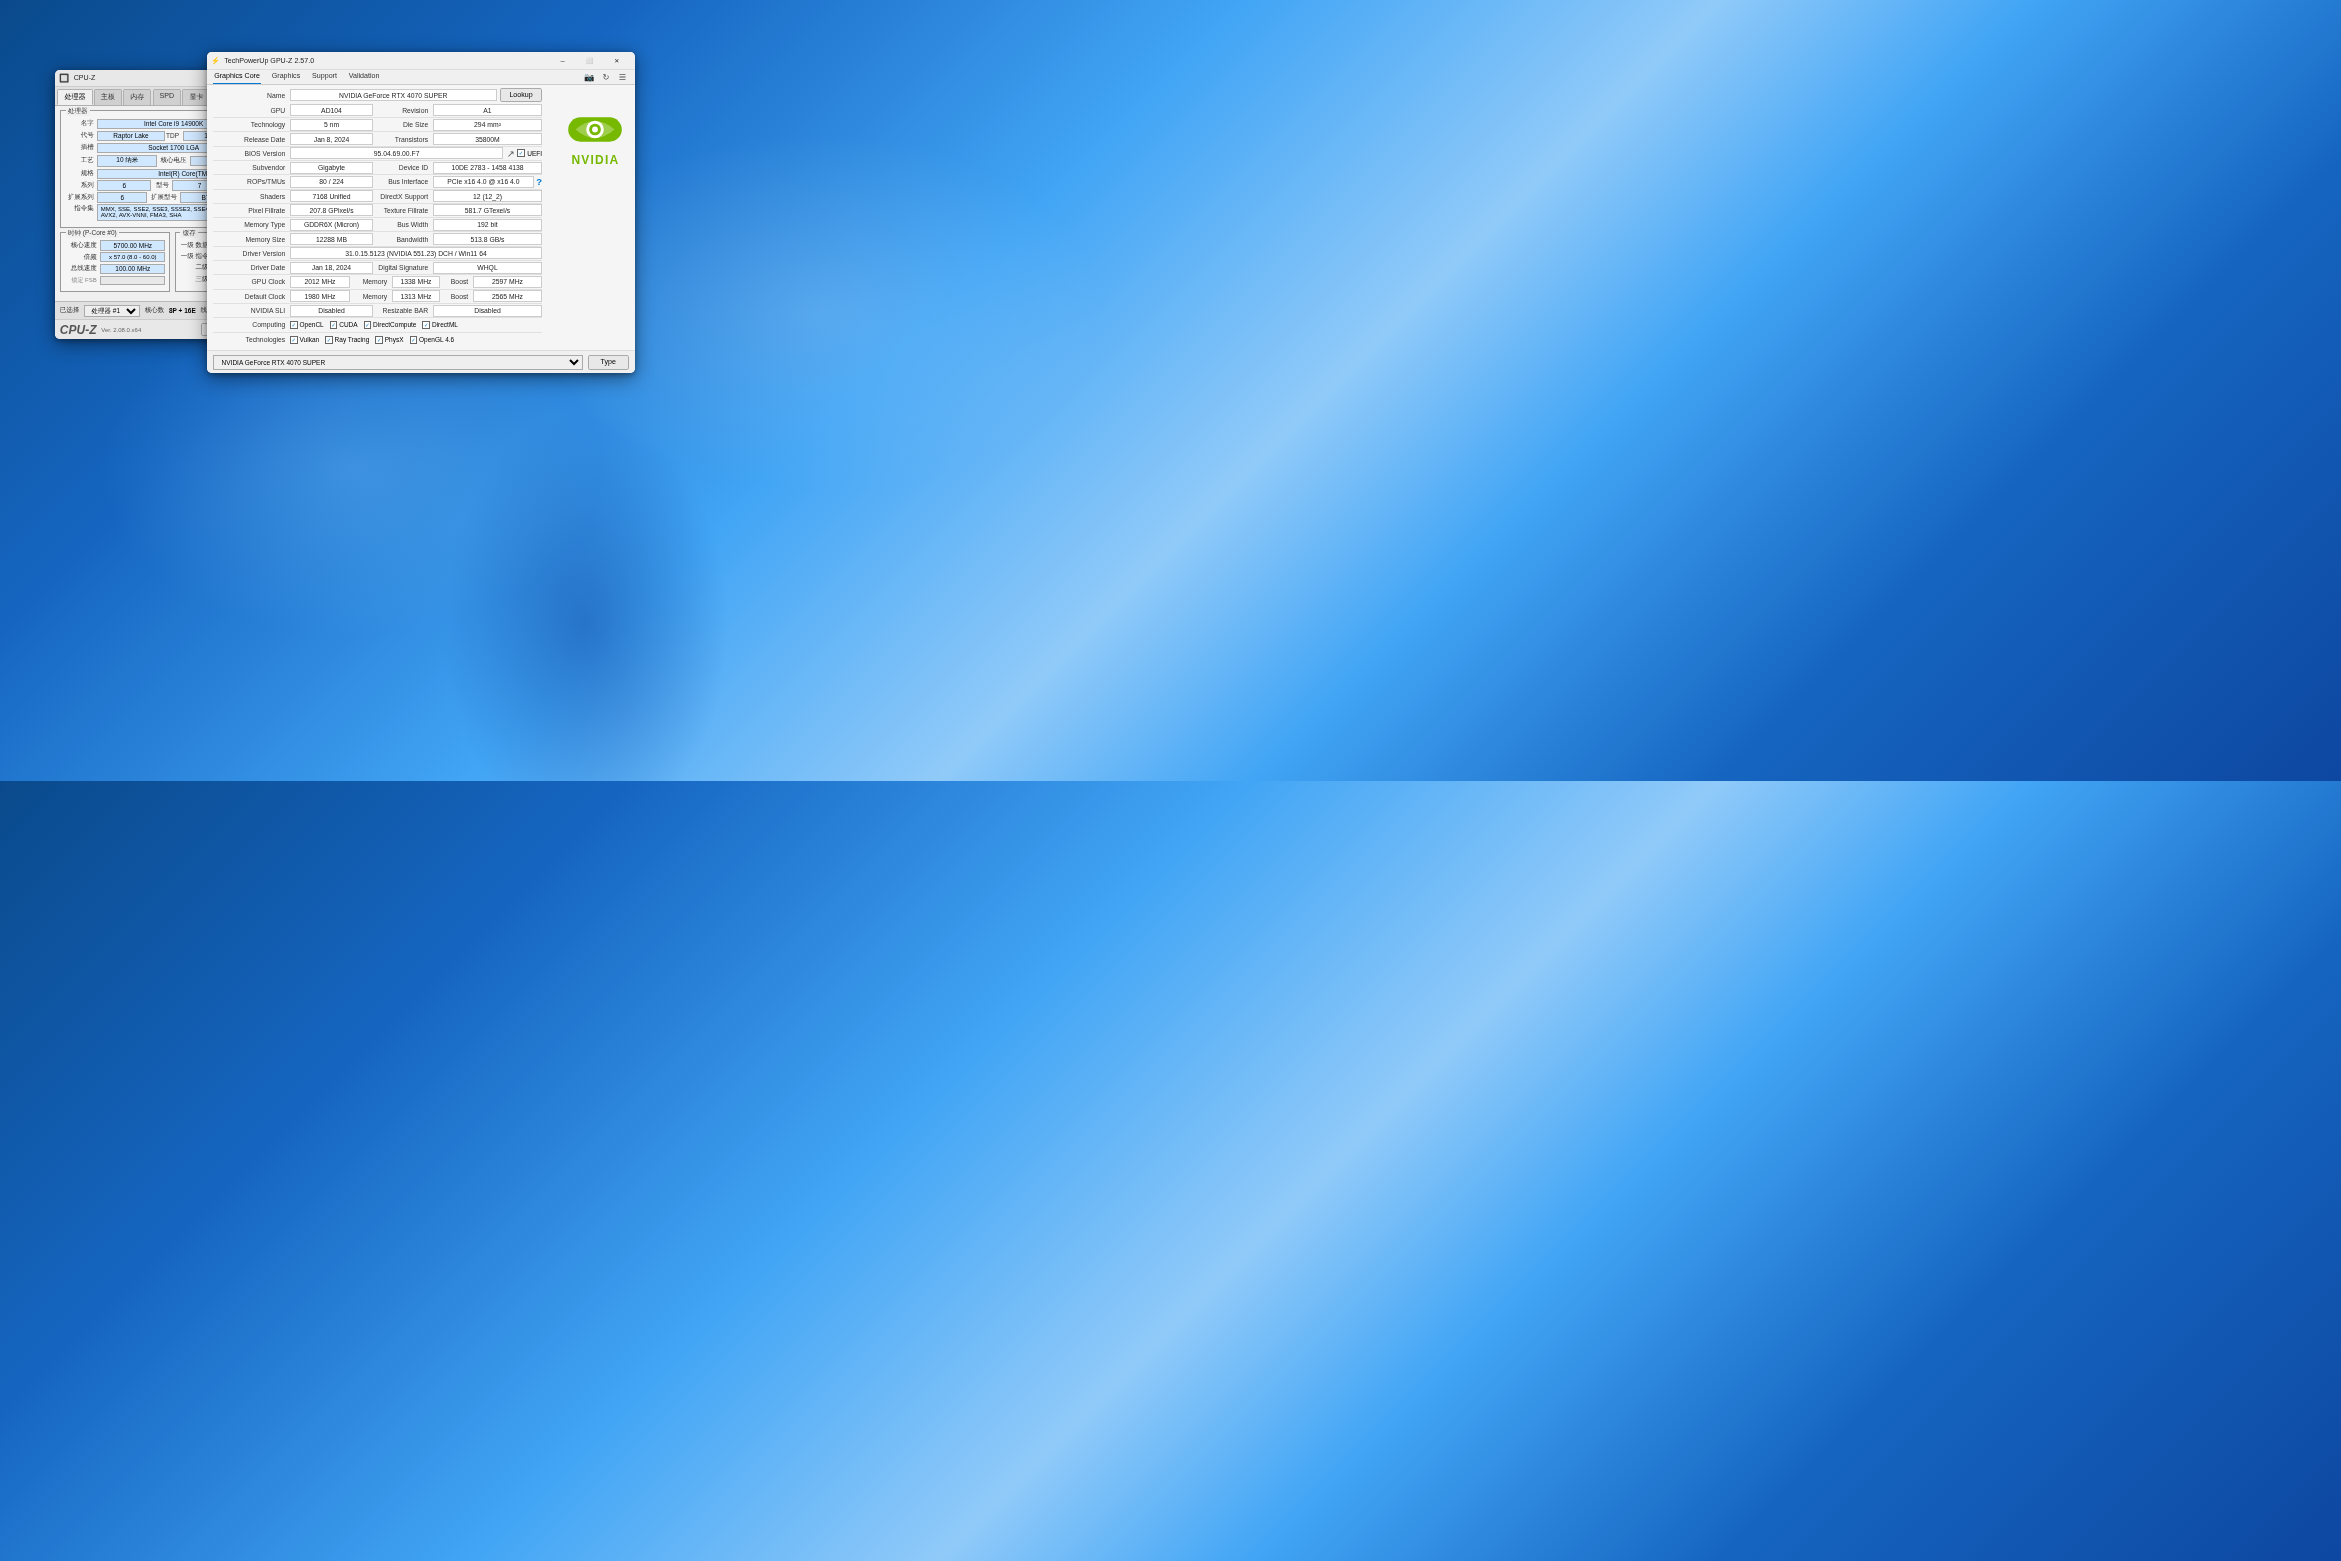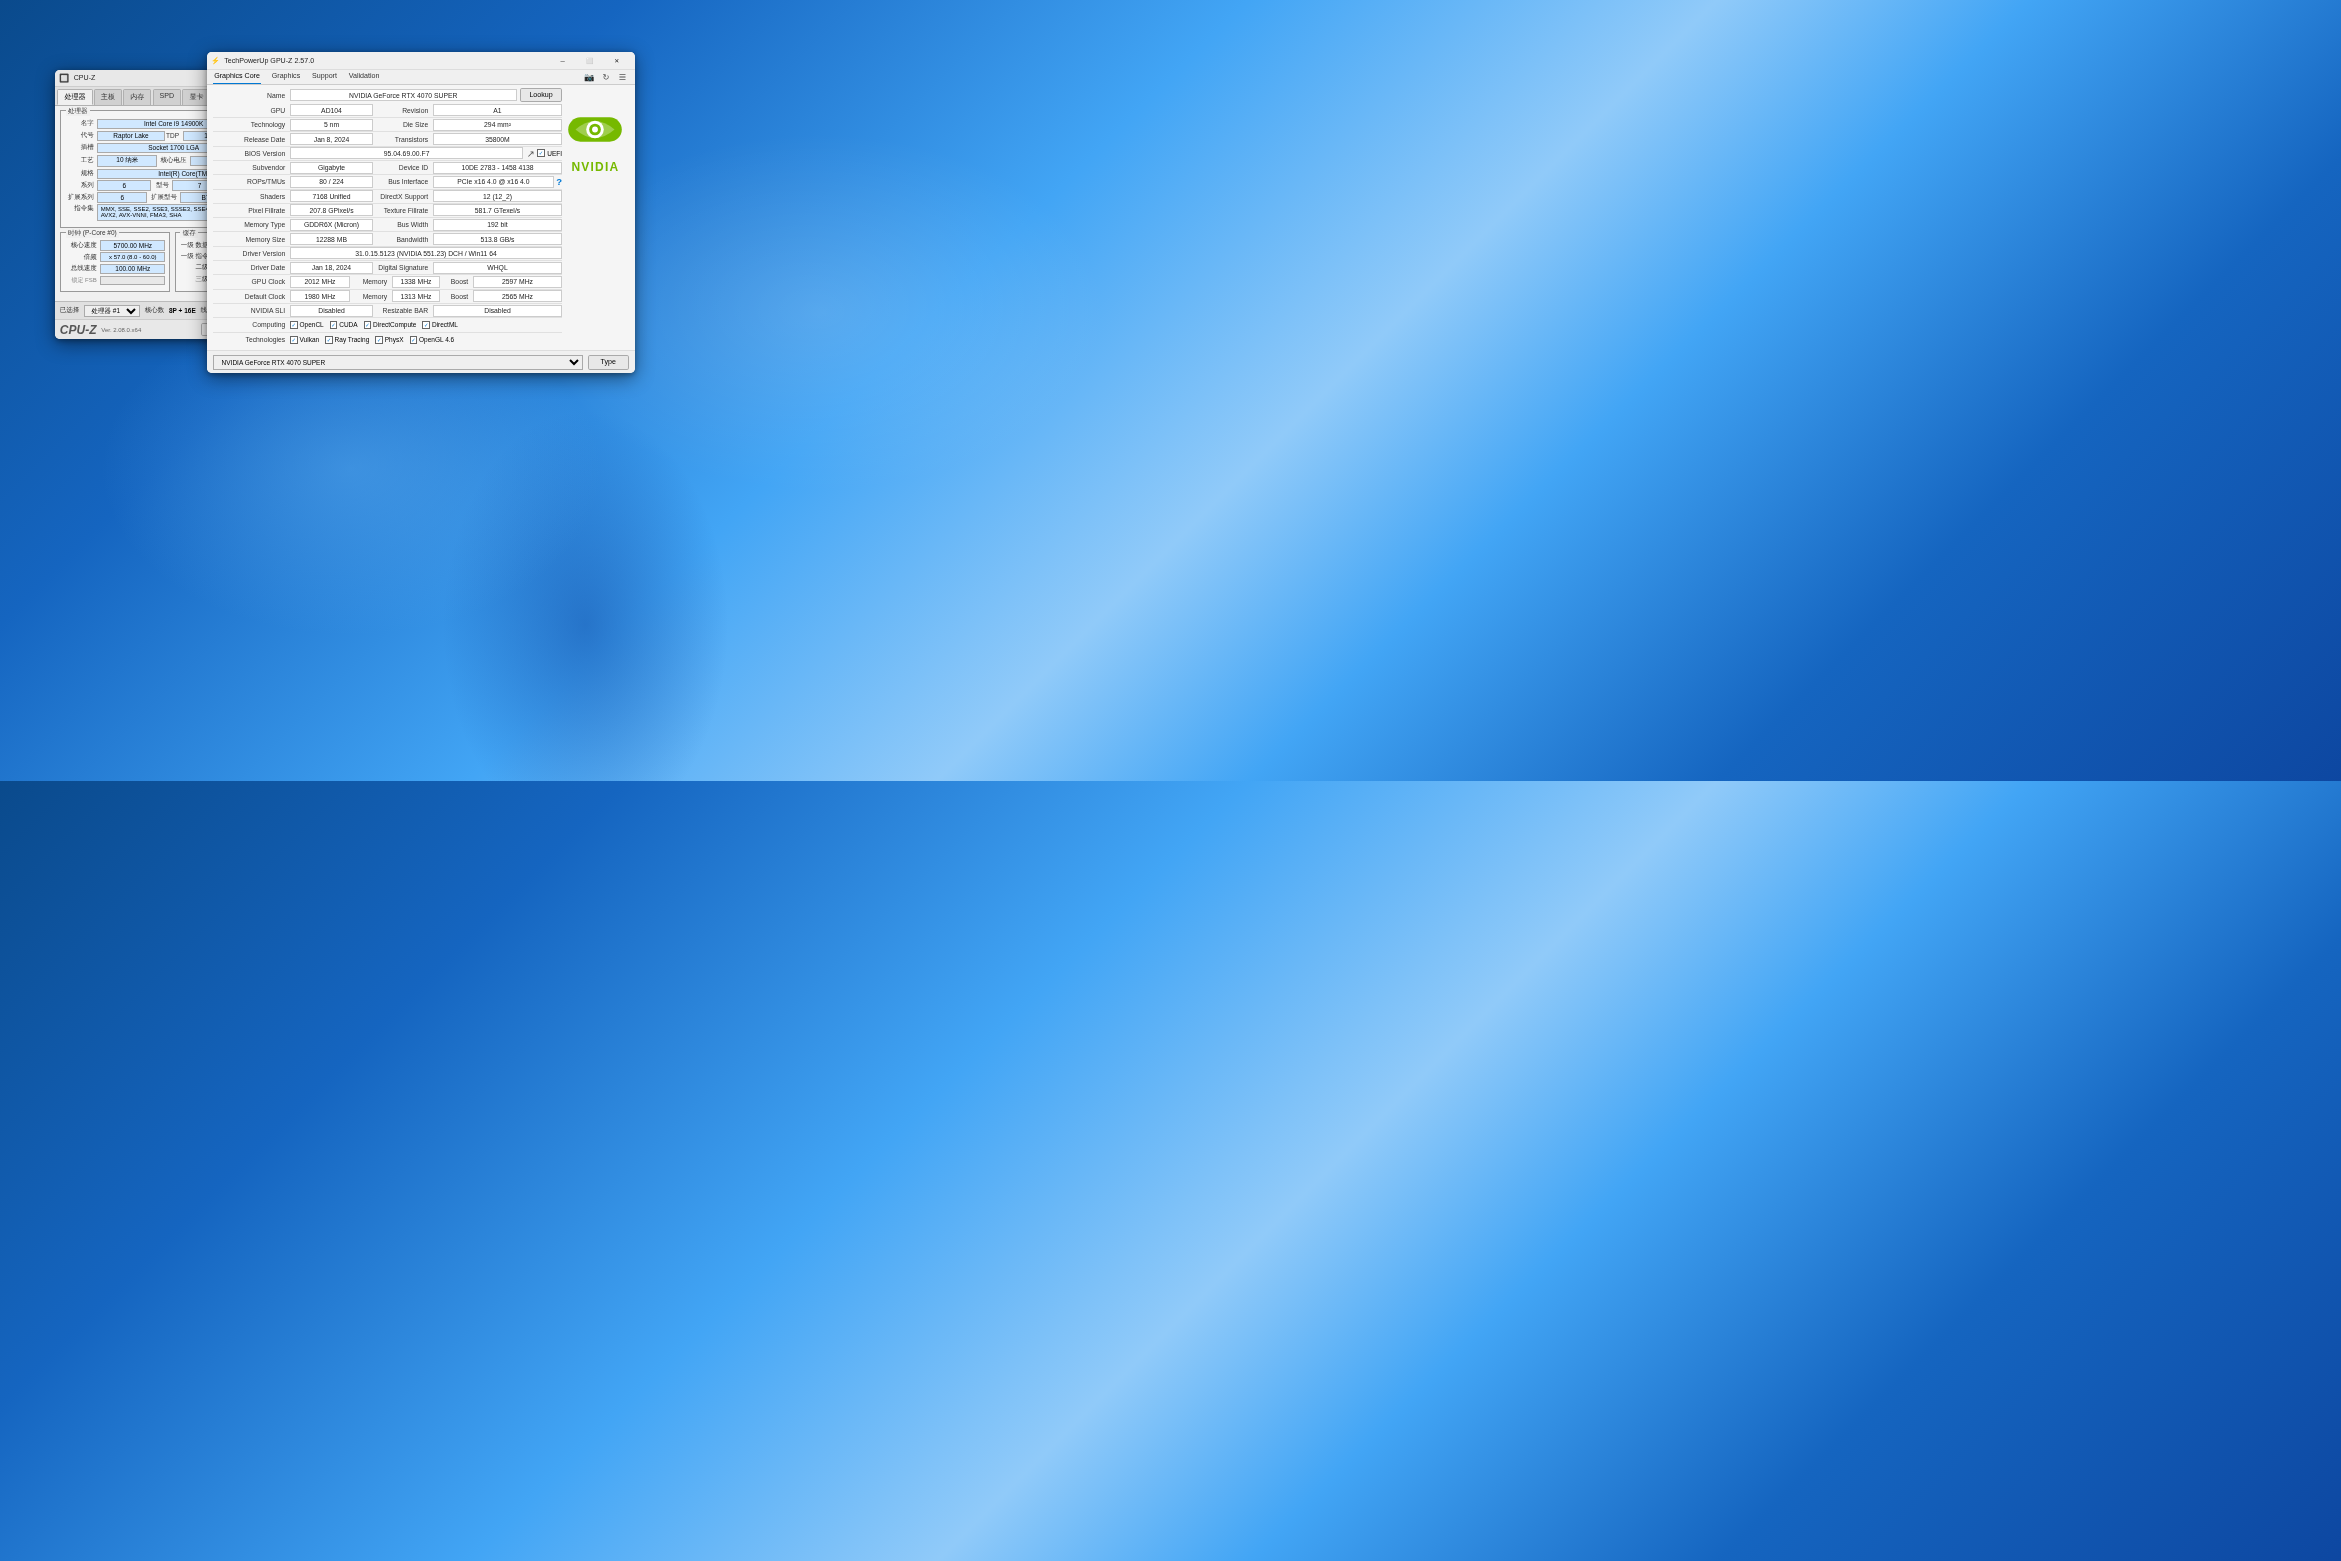--- a/index.html
+++ b/index.html
@@ -580,24 +580,24 @@
   <div style="position:absolute; right:7.1px; top:58px; width:65px; display:flex; flex-direction:column; align-items:center;">
 
     <svg viewBox="0 0 120 80" width="60" height="39">
       <rect x="5" y="15" width="110" height="50" rx="25" fill="#76b900"></rect>
 
       <path d="M20,40 Q60,5 100,40 Q60,75 20,40Z" fill="white" opacity="0.3"></path>
       <circle cx="60" cy="40" r="18" fill="white"></circle>
       <circle cx="60" cy="40" r="12" fill="#76b900"></circle>
       <circle cx="60" cy="40" r="6" fill="white"></circle>
     </svg>
-    <span style="font-size:12px; font-weight:bold; color:#76b900; letter-spacing:1.2px; margin-top:11px;">NVIDIA</span>
-  </div>
-
-  <div class="gpuz-content" style="padding-right:73px;">
+    <span style="font-size:12px; font-weight:bold; color:#76b900; letter-spacing:1.2px; margin-top:4px;">NVIDIA</span>
+  </div>
+
+  <div class="gpuz-content" style="padding-right:93px;">
 
     <div style="display:flex; align-items:center; margin-bottom:1.8px;">
       <span style="width:77px; font-size:6.8px; text-align:right; padding-right:4.8px; color:#333; flex-shrink:0;">Name</span>
       <span style="flex:1; background:white; border:0.6px solid #ccc; font-size:6.8px; color:#222; padding:1.2px 3.6px; text-align:center;">NVIDIA GeForce RTX 4070 SUPER</span>
       <button class="lookup-btn">Lookup</button>
     </div>
 
     <div class="gpuz-row">
       <span class="gpuz-cell-label">GPU</span>
       <span class="gpuz-cell-value half" style="width:83px; flex:none;">AD104</span>

